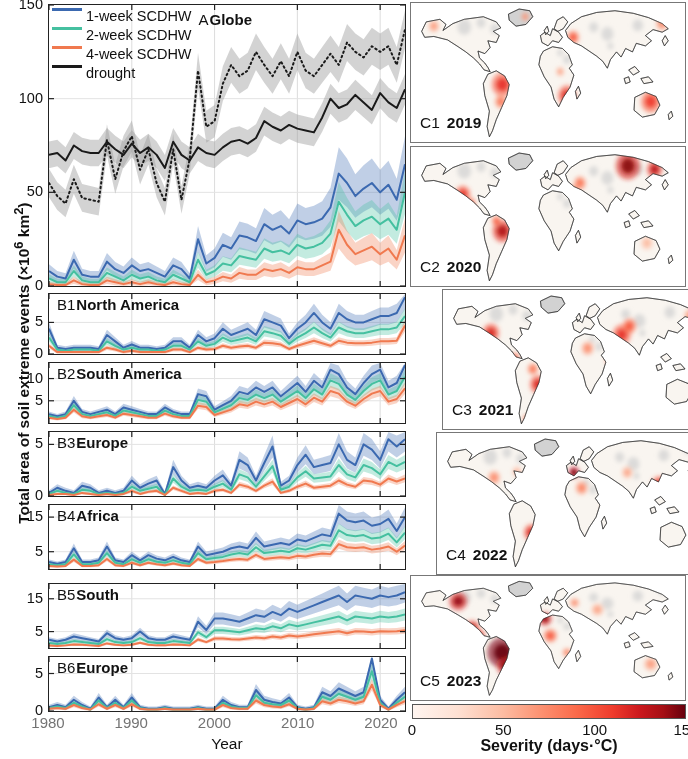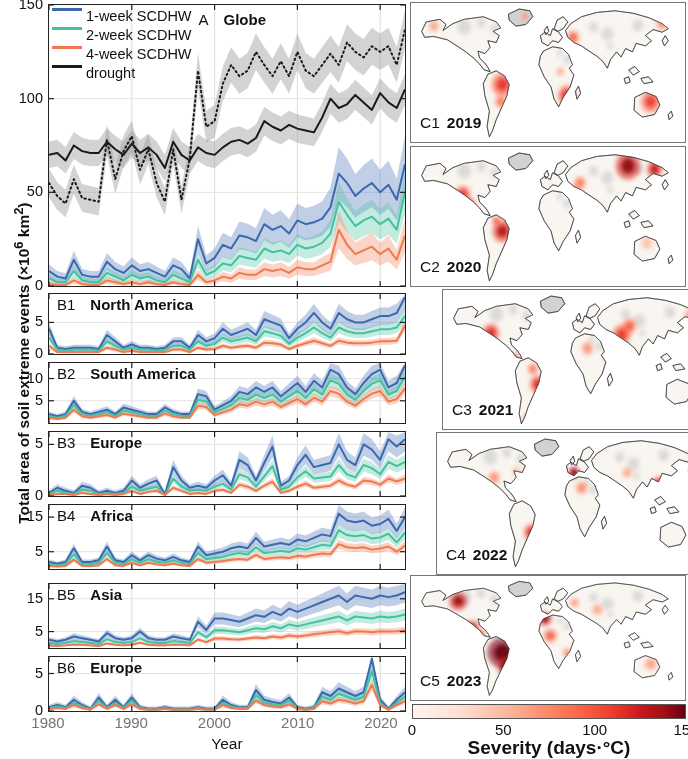--- a/index.html
+++ b/index.html
@@ -1,39 +1,39 @@
 <!DOCTYPE html>
 <html><head>
 <meta charset="utf-8">
 <style>
   html,body{margin:0;padding:0;background:#fff}
   .fig{position:relative;width:688px;height:759px;background:#fff;
        font-family:"Liberation Sans",sans-serif;color:#000;overflow:hidden}
   .panel{position:absolute;border:1.4px solid #222;background:#fff;box-sizing:border-box}
   .panel svg{position:absolute;left:0;top:0;display:block}
   .ptitle{position:absolute;z-index:5;font-size:15px;white-space:nowrap;color:#111}
-  .ptitle b{margin-left:15px}
+  .ptitle b{margin-left:1px}
   .ytick{position:absolute;left:-43px;width:37px;text-align:right;font-size:14.5px;color:#111;z-index:4}
   .legend{position:absolute;left:3px;top:3px;z-index:6}
   .legend .row{display:flex;align-items:flex-start;height:19px}
   .legend .sample{display:inline-block;width:30px;height:0;margin-right:4px}
   .legend .lab{font-size:14.5px;color:#111}
   .xticks{position:absolute;z-index:4}
   .xticks span{position:absolute;transform:translateX(-50%);font-size:15px;color:#737373;white-space:nowrap}
   .xlabel{position:absolute;font-weight:normal;font-size:15.5px;color:#111;transform:translateX(-50%)}
   .ylab{position:absolute;font-weight:bold;font-size:15.5px;color:#111;text-align:center;
         transform:rotate(-90deg);white-space:nowrap}
   .map-box{position:absolute;border:1.2px solid #777;background:#fff;box-sizing:border-box;overflow:hidden}
   .map-box svg{position:absolute;left:0;top:0}
   .maplabel{position:absolute;left:7px;bottom:10px;z-index:5;font-size:15.5px;color:#111;background:rgba(255,255,255,.55);padding:0 2px}
   .maplabel b{margin-left:7px}
   .cbar{position:absolute;border:1px solid #555;box-sizing:border-box}
   .cbticks{position:absolute}
   .cbticks span{position:absolute;transform:translateX(-50%);font-size:15px;color:#111}
-  .cblabel{position:absolute;font-weight:bold;font-size:19px;color:#111;transform:translateX(-50%);white-space:nowrap}
+  .cblabel{position:absolute;font-weight:bold;font-size:16px;color:#111;transform:translateX(-50%);white-space:nowrap}
 </style>
 </head>
 <body>
 
 <div class="fig">
 
   <div class="ylab" style="left:-208px;top:352px;width:460px;">
     <span>Total area of soil extreme events (×10</span><sup>6</sup><span> km</span><sup>2</sup><span>)</span>
   </div>
 
@@ -253,21 +253,21 @@
         <line x1="165.58139534883722" y1="59" x2="165.58139534883722" y2="64" stroke="#222" stroke-width="1.2"></line>
         <line x1="248.37209302325581" y1="0" x2="248.37209302325581" y2="5" stroke="#222" stroke-width="1.2"></line>
         <line x1="248.37209302325581" y1="59" x2="248.37209302325581" y2="64" stroke="#222" stroke-width="1.2"></line>
         <line x1="331.16279069767444" y1="0" x2="331.16279069767444" y2="5" stroke="#222" stroke-width="1.2"></line>
         <line x1="331.16279069767444" y1="59" x2="331.16279069767444" y2="64" stroke="#222" stroke-width="1.2"></line>
         <line x1="0" y1="47.58974358974359" x2="5" y2="47.58974358974359" stroke="#222" stroke-width="1.2"></line>
         <line x1="351" y1="47.58974358974359" x2="356" y2="47.58974358974359" stroke="#222" stroke-width="1.2"></line>
         <line x1="0" y1="14.769230769230766" x2="5" y2="14.769230769230766" stroke="#222" stroke-width="1.2"></line>
         <line x1="351" y1="14.769230769230766" x2="356" y2="14.769230769230766" stroke="#222" stroke-width="1.2"></line>
       </svg>
-    <div class="ptitle" style="left:8px;top:2px;"><span>B5</span><b>Asia</b></div>
+    <div class="ptitle" style="left:8px;top:2px;"><span>B5</span><b>South</b></div>
   <span class="ytick" style="top: 38.5897px;">5</span>
       <span class="ytick" style="top: 5.76923px;">15</span>
     </div>
   <div class="panel" style="left:48px;top:656px;width:358px;height:56px;">
       <svg width="356" height="54">
         <line x1="82.79069767441861" y1="0" x2="82.79069767441861" y2="54" stroke="#dcdcdc" stroke-width="1"></line>
         <line x1="165.58139534883722" y1="0" x2="165.58139534883722" y2="54" stroke="#dcdcdc" stroke-width="1"></line>
         <line x1="248.37209302325581" y1="0" x2="248.37209302325581" y2="54" stroke="#dcdcdc" stroke-width="1"></line>
         <line x1="331.16279069767444" y1="0" x2="331.16279069767444" y2="54" stroke="#dcdcdc" stroke-width="1"></line>
         <line x1="0" y1="16.5" x2="356" y2="16.5" stroke="#e3e3e3" stroke-width="1"></line>

